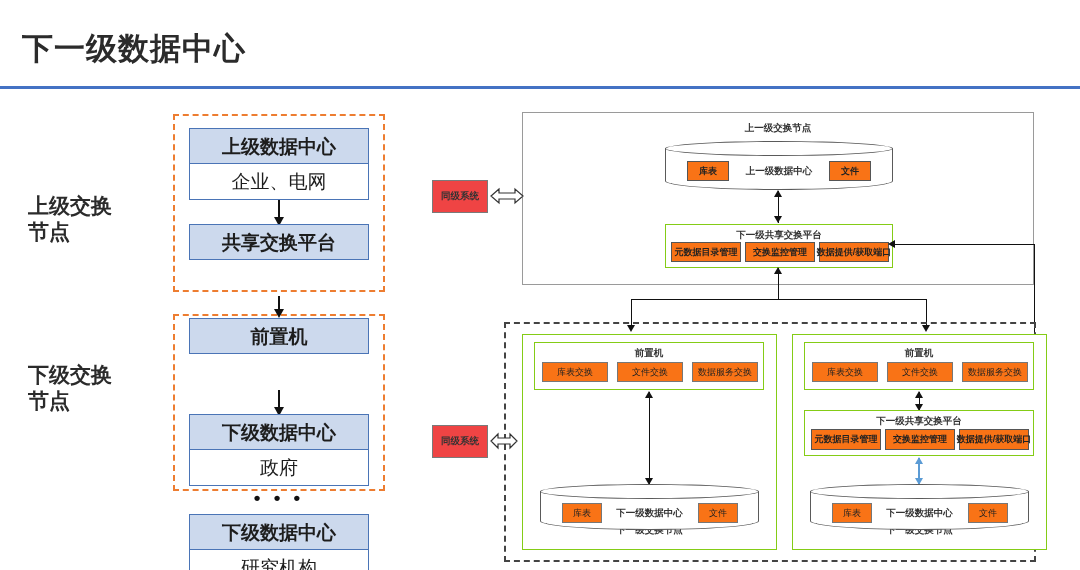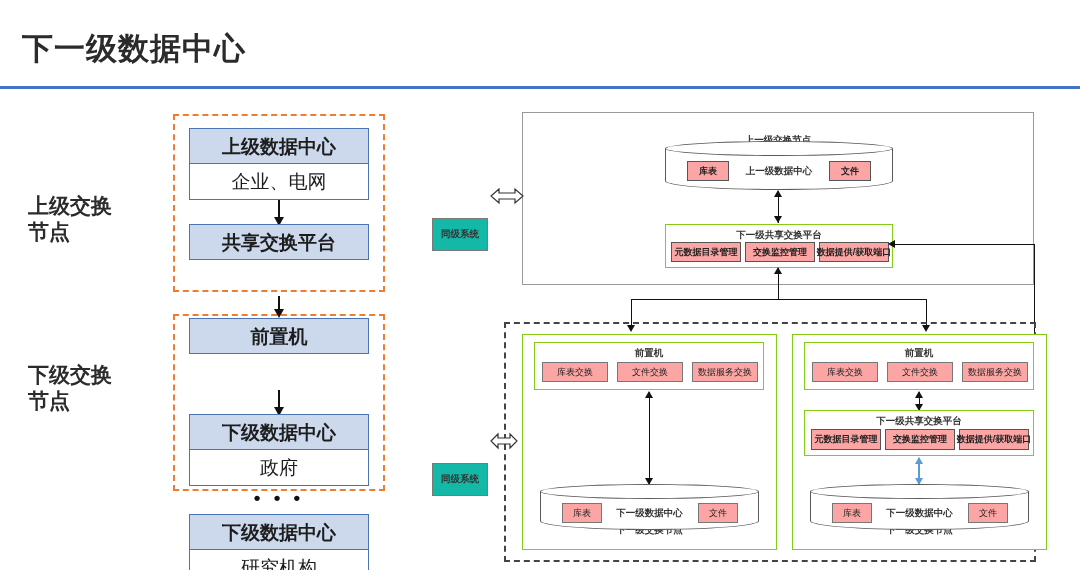--- a/index.html
+++ b/index.html
@@ -67,21 +67,21 @@
 
   
   .rbox{position:absolute;box-sizing:border-box;border:1px solid #9a9a9a;background:#fff;}
   .rbox-thin{position:absolute;box-sizing:border-box;border:1px solid #84cc16;background:#fff;}
   .rdash{position:absolute;box-sizing:border-box;border:2px dashed #444;}
 
   .r-title{
     position:absolute;width:100%;text-align:center;font-size:9.5px;font-weight:bold;color:#333;
   }
   .chip{
-    position:absolute;box-sizing:border-box;border:1px solid #555;background:#fca5a5;
+    position:absolute;box-sizing:border-box;border:1px solid #555;background:#f97316;
     font-size:9px;font-weight:bold;color:#222;text-align:center;white-space:nowrap;
     display:flex;align-items:center;justify-content:center;
   }
   .chip.thin{border:1px solid #777;font-weight:normal;}
 
   
   .cyl{position:absolute;}
   .cyl .body{
     position:absolute;left:0;right:0;top:7px;bottom:0;
     border:1px solid #5a5a5a;border-top:none;background:#fff;
@@ -113,23 +113,23 @@
     position:absolute;width:0;height:0;
     border-top:4px solid transparent;border-bottom:4px solid transparent;border-right:7px solid #111;
   }
   .ar-dn.blue{border-top-color:#5b9bd5;}
   .ar-up.blue{border-bottom-color:#5b9bd5;}
 
   
   .dbl-arrow{position:absolute;}
   .dbl-arrow svg{display:block;}
   .peer-box{
-    position:absolute;box-sizing:border-box;border:1px solid #7a7a7a;background:#14b8a6;
+    position:absolute;box-sizing:border-box;border:1px solid #7a7a7a;background:#ef4444;
     display:flex;align-items:center;justify-content:center;
-    font-size:9.5px;font-weight:bold;color:#333;margin-top:38px;
+    font-size:9.5px;font-weight:bold;color:#333;
   }
 </style>
 </head>
 <body>
 
 <div class="slide">
 
   <div id="slide-title">下一级数据中心</div>
   <div id="title-rule"></div>
 
@@ -161,21 +161,21 @@
   </div>
 
   <div id="ellipsis">• • •</div>
 
   <div class="lbox" id="lbox-5">
     <div class="hd">下级数据中心</div>
     <div class="bd">研究机构</div>
   </div>
 
   <div class="rbox" style="left:522px;top:112px;width:512px;height:173px;">
-    <div class="r-title" style="top:21px;">上一级交换节点</div>
+    <div class="r-title" style="top:9px;">上一级交换节点</div>
   </div>
 
   <div class="cyl" style="left:665px;top:141px;width:228px;height:49px;">
     <div class="body"></div>
     <div class="top"></div>
     <div class="lbl" style="top:30px;">上一级数据中心</div>
     <div class="chip" style="left:22px;top:20px;width:42px;height:20px;">库表</div>
     <div class="chip" style="left:164px;top:20px;width:42px;height:20px;">文件</div>
   </div>
 

